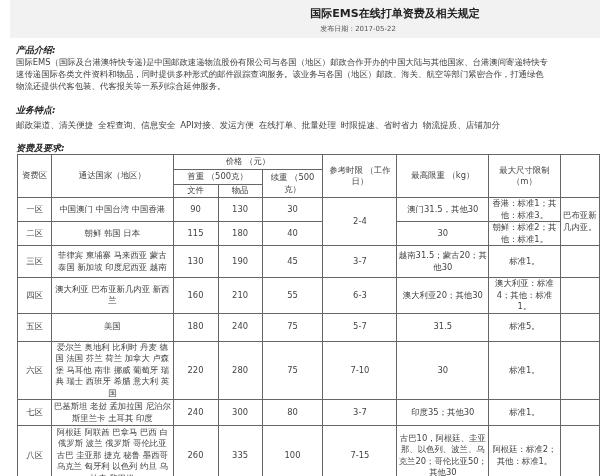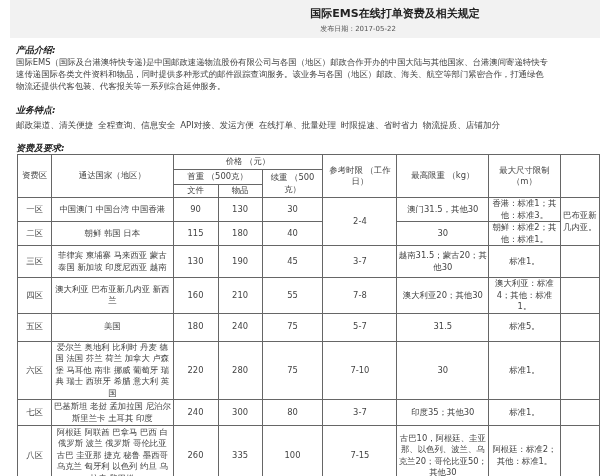--- a/index.html
+++ b/index.html
@@ -96,21 +96,21 @@
     <td>越南31.5；蒙古20；其他30</td>
     <td class="size">标准1。</td>
     <td class="extra"></td>
   </tr>
   <tr style="height:30px">
     <td>四区</td>
     <td class="countries">澳大利亚 巴布亚新几内亚 新西兰</td>
     <td>160</td>
     <td>210</td>
     <td>55</td>
-    <td>7-8</td>
+    <td>6-3</td>
     <td>澳大利亚20；其他30</td>
     <td class="size">澳大利亚：标准4；其他：标准1。</td>
     <td class="extra"></td>
   </tr>
   <tr style="height:28px">
     <td>五区</td>
     <td class="countries">美国</td>
     <td>180</td>
     <td>240</td>
     <td>75</td>

